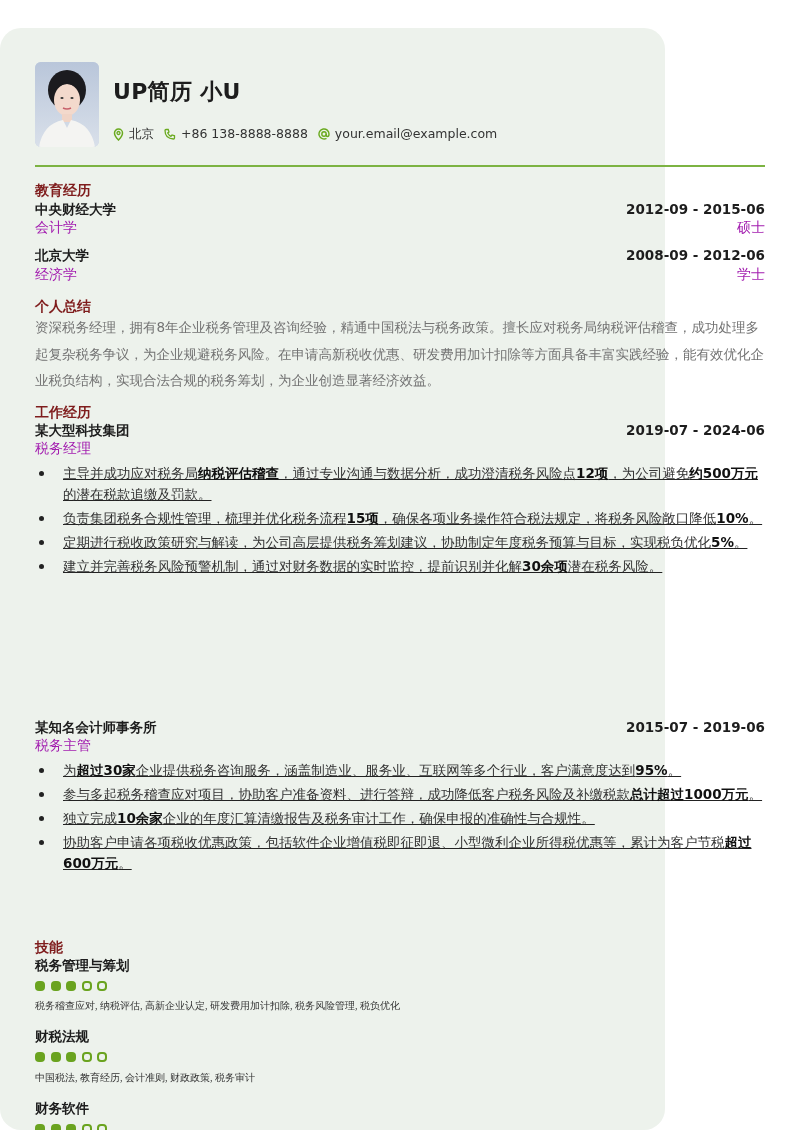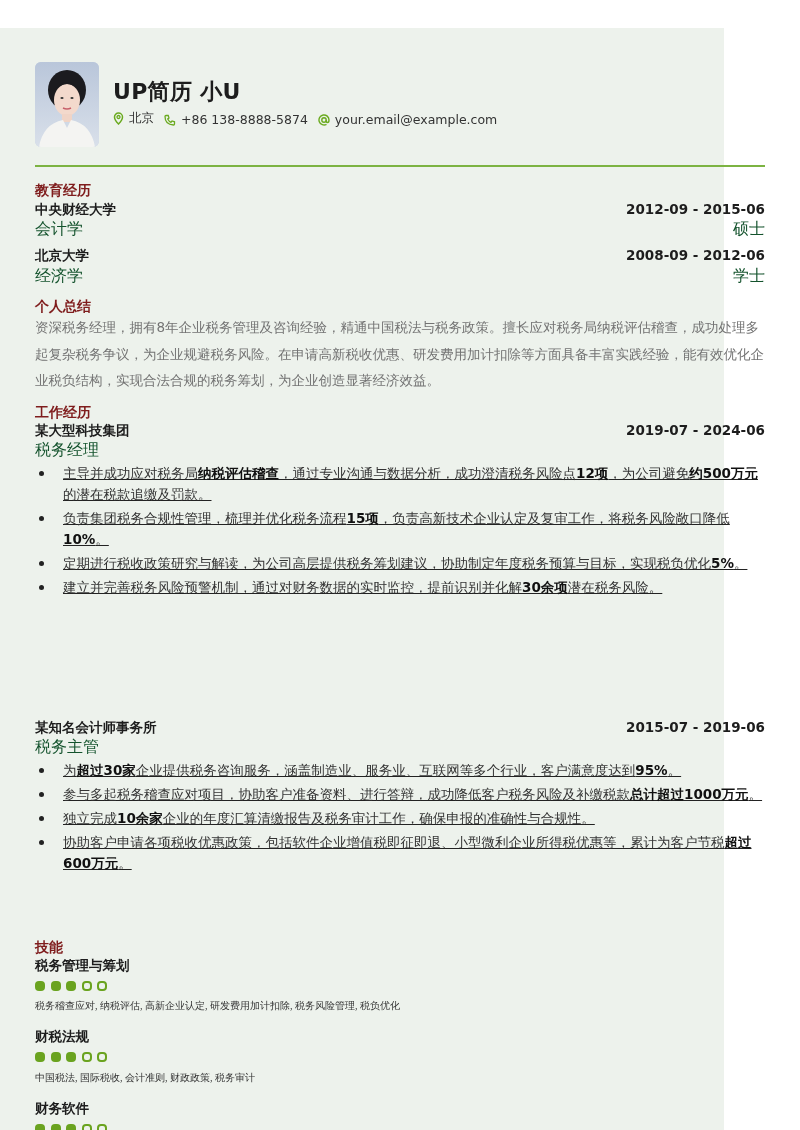--- a/index.html
+++ b/index.html
@@ -3,38 +3,39 @@
 <meta charset="utf-8">
 <style>
   html, body { margin: 0; padding: 0; }
   body {
     width: 800px; height: 1130px; overflow: hidden;
     background: #ffffff;
     font-family: "DejaVu Sans", "Liberation Sans", sans-serif;
     color: #222;
   }
   .page {
-    position: absolute; top: 28px; left: 0; width: 724px; height: 1102px;
+    position: absolute; top: 28px; left: 0; width: 665px; height: 1102px;
     background: #edf2ec;
+    border-radius: 21px;
   }
   .inner { position: absolute; left: 35px; right: 35px; top: 0; }
   .header { position: absolute; top: 34px; left: 0; height: 86px; width: 730px; }
   .avatar {
     position: absolute; left: 0; top: 0; width: 64px; height: 85px;
     border-radius: 6px; overflow: hidden; background: #c9d3e3;
   }
   .name { position: absolute; left: 78px; top: 15px; font-size: 22px; font-weight: 600; color: #1d1d1d; letter-spacing: 0.3px; }
-  .contacts { position: absolute; left: 78px; top: 48px; display: flex; align-items: flex-end; font-size: 12.5px; color: #333; }
+  .contacts { position: absolute; left: 78px; top: 64px; display: flex; align-items: flex-start; font-size: 12.5px; color: #333; }
   .contact { display: flex; align-items: center; margin-right: 10px; }
   .contact svg { margin-right: 5px; }
   .divider { position: absolute; top: 137px; left: 0; width: 730px; height: 2px; background: #7cb342; }
   .section-title { color: #7f1d1d; font-size: 14px; font-weight: 600; position: absolute; left: 0; }
   .row { position: absolute; left: 0; width: 730px; display: flex; justify-content: space-between; font-size: 13.5px; }
   .bold { font-weight: 700; color: #1d1d1d; }
-  .sub { color: #14532d; font-size: 16px; }
+  .sub { color: #a21caf; font-size: 14px; }
   .para { position: absolute; left: 0; width: 730px; font-size: 13.5px; line-height: 26.5px; color: #737373; }
   ul.bullets { position: absolute; left: 0; width: 730px; margin: 0; padding: 0; list-style: none; text-decoration: underline; }
   ul.bullets li { position: relative; padding-left: 28px; font-size: 13.5px; line-height: 21px; color: #333; margin-bottom: 3px; }
   ul.bullets li::before { content: ""; position: absolute; left: 4px; top: 8px; width: 5px; height: 5px; border-radius: 50%; background: #222; }
   ul.bullets li b { color: #111; }
   .dots { position: absolute; left: 0; display: flex; }
   .dot { width: 10px; height: 10px; border-radius: 4px; margin-right: 5.5px; box-sizing: border-box; }
   .dot.on { background: #6aa31f; }
   .dot.off { border: 2px solid #6aa31f; background: transparent; }
   .skill-desc { position: absolute; left: 0; font-size: 10px; color: #333; font-family: Liberation Serif, serif; }
@@ -71,21 +72,21 @@
           <svg width="11" height="13" viewBox="0 0 11 13">
               <path d="M5.5 1 A4 4 0 0 1 9.5 5 C9.5 8 5.5 12 5.5 12 C5.5 12 1.5 8 1.5 5 A4 4 0 0 1 5.5 1Z" fill="none" stroke="#6aaa1f" stroke-width="1.5"></path>
               <circle cx="5.5" cy="5" r="1.5" fill="none" stroke="#6aaa1f" stroke-width="1.3"></circle>
             </svg>
           <span>北京</span>
         </span>
         <span class="contact">
           <svg width="12" height="12" viewBox="0 0 12 12">
               <path d="M2 1.5 L4.2 1.5 L5 4 L3.7 5 Q5 7.5 7 8.3 L8 7 L10.5 7.8 L10.5 10 Q10.5 11 9.5 11 Q1 10.5 1 2.5 Q1 1.5 2 1.5Z" fill="none" stroke="#6aaa1f" stroke-width="1.3"></path>
             </svg>
-          <span>+86 138-8888-5874</span>
+          <span>+86 138-8888-8888</span>
         </span>
         <span class="contact">
           <svg width="12" height="12" viewBox="0 0 12 12">
               <circle cx="6" cy="6" r="2.2" fill="none" stroke="#6aaa1f" stroke-width="1.4"></circle>
               <path d="M8.2 6 L8.2 7 Q8.2 8.5 9.5 8.5 Q11 8.5 11 6 A5 5 0 1 0 8.5 10.3" fill="none" stroke="#6aaa1f" stroke-width="1.4"></path>
             </svg>
           <span>your.email@example.com</span>
         </span>
       </div>
     </div>
@@ -116,21 +117,21 @@
     <div class="section-title" style="top:376px">工作经历</div>
     <div class="row" style="top:394px">
       <span class="bold">某大型科技集团</span>
       <span class="bold">2019-07 - 2024-06</span>
     </div>
     <div class="row" style="top:412px">
       <span class="sub">税务经理</span>
     </div>
     <ul class="bullets" id="bullets-0" style="top:435px">
         <li><span>主导并成功应对税务局</span><b>纳税评估稽查</b><span>，通过专业沟通与数据分析，成功澄清税务风险点</span><b>12项</b><span>，为公司避免</span><b>约500万元</b><span>的潜在税款追缴及罚款。</span></li>
-        <li><span>负责集团税务合规性管理，梳理并优化税务流程</span><b>15项</b><span>，负责高新技术企业认定及复审工作，将税务风险敞口降低</span><b>10%</b><span>。</span></li>
+        <li><span>负责集团税务合规性管理，梳理并优化税务流程</span><b>15项</b><span>，确保各项业务操作符合税法规定，将税务风险敞口降低</span><b>10%</b><span>。</span></li>
         <li><span>定期进行税收政策研究与解读，为公司高层提供税务筹划建议，协助制定年度税务预算与目标，实现税负优化</span><b>5%</b><span>。</span></li>
         <li><span>建立并完善税务风险预警机制，通过对财务数据的实时监控，提前识别并化解</span><b>30余项</b><span>潜在税务风险。</span></li>
       </ul>
 
     <div class="row" style="top:691px">
       <span class="bold">某知名会计师事务所</span>
       <span class="bold">2015-07 - 2019-06</span>
     </div>
     <div class="row" style="top:709px">
       <span class="sub">税务主管</span>
@@ -159,21 +160,21 @@
     <div class="row" style="top:1000px">
       <span class="bold">财税法规</span>
     </div>
     <div class="dots" style="top:1024px">
         <span class="dot on"></span>
         <span class="dot on"></span>
         <span class="dot on"></span>
         <span class="dot off"></span>
         <span class="dot off"></span>
       </div>
-    <div class="skill-desc" style="top:1043px">中国税法, 国际税收, 会计准则, 财政政策, 税务审计</div>
+    <div class="skill-desc" style="top:1043px">中国税法, 教育经历, 会计准则, 财政政策, 税务审计</div>
 
     <div class="row" style="top:1072px">
       <span class="bold">财务软件</span>
     </div>
     <div class="dots" style="top:1096px">
         <span class="dot on"></span>
         <span class="dot on"></span>
         <span class="dot on"></span>
         <span class="dot off"></span>
         <span class="dot off"></span>

